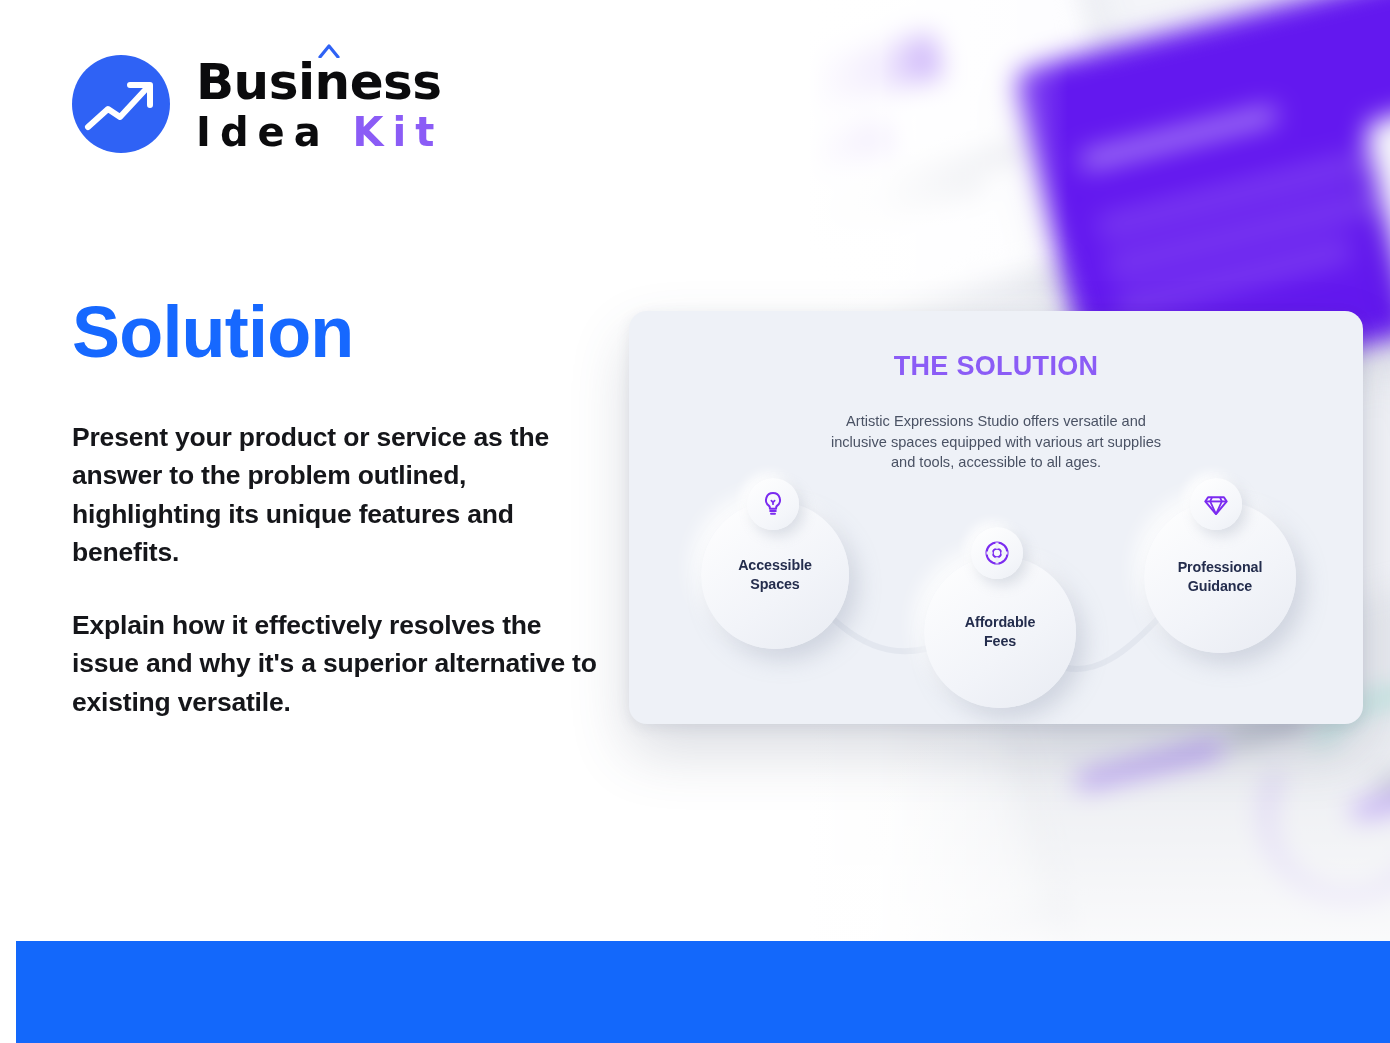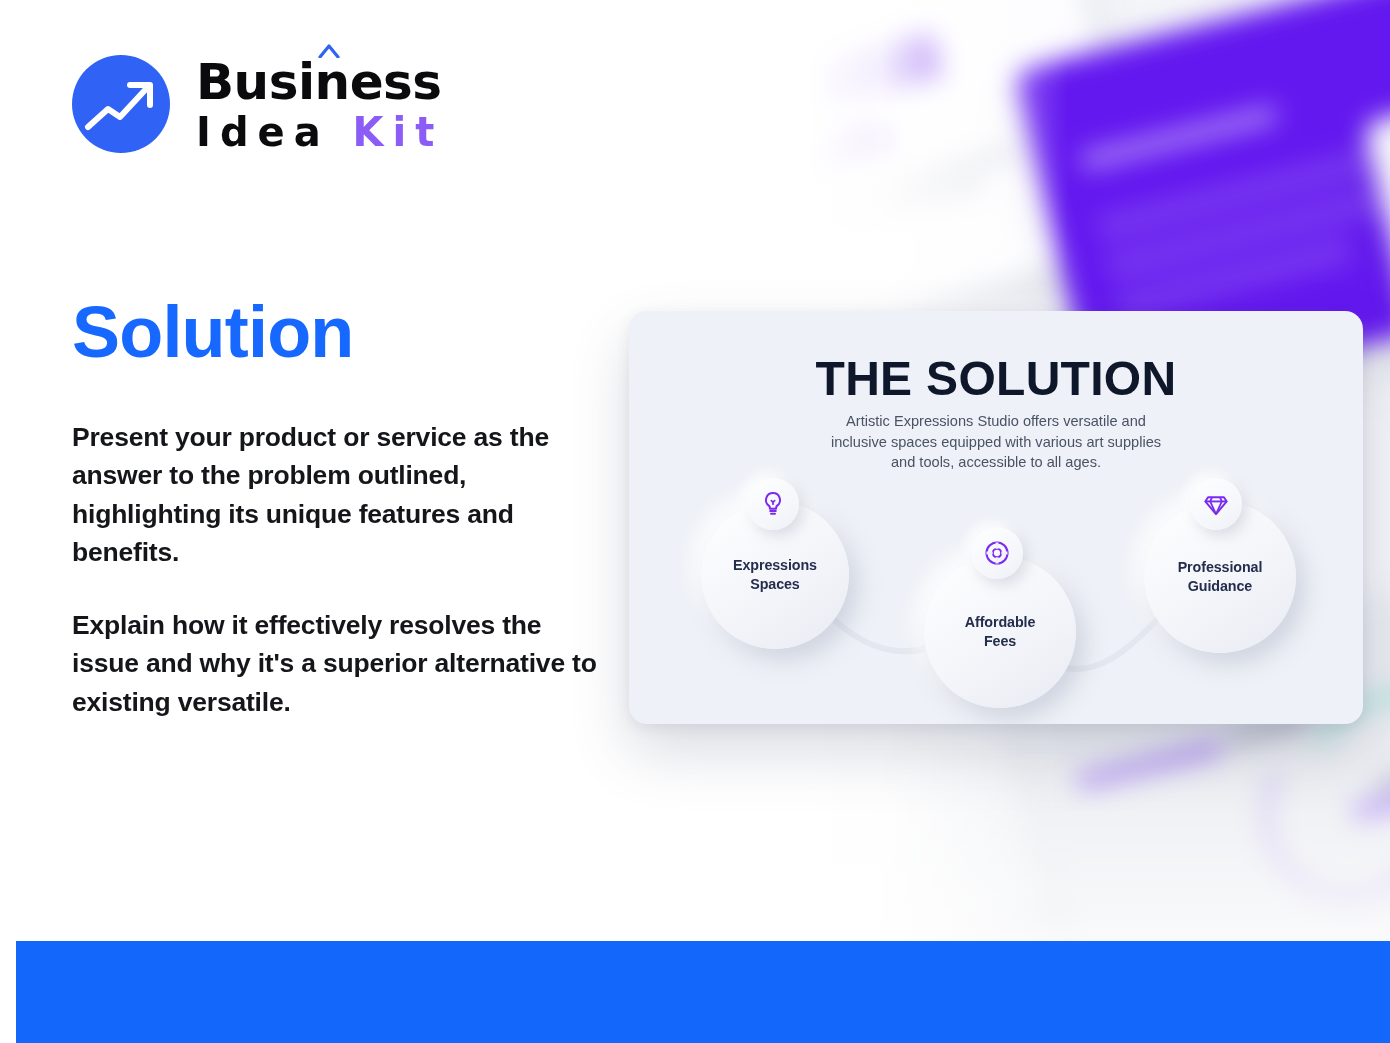--- a/index.html
+++ b/index.html
@@ -95,21 +95,21 @@
 
   
   .solution-card {
     position: absolute; left: 613px; top: 311px; width: 734px; height: 413px;
     background: #eef1f7; border-radius: 18px;
     box-shadow: 0 28px 60px rgba(70,80,110,0.20), 0 4px 14px rgba(70,80,110,0.10);
     z-index: 10; overflow: hidden;
   }
   .card-title {
     position: absolute; left: 0; right: 0; top: 40px; text-align: center;
-    font-size: 48px; font-weight: 700; color: #0f172a; letter-spacing: 0.3px;
+    font-size: 27px; font-weight: 700; color: #8b5cf6; letter-spacing: 0.3px;
   }
   .card-sub {
     position: absolute; left: 196px; width: 342px; top: 100px; text-align: center;
     font-size: 14.6px; color: #4a5264; line-height: 1.42;
   }
 
   .circles { position: absolute; left: 0; top: 0; width: 100%; height: 100%; }
 
   .connector { position: absolute; left: 0; top: 0; width: 734px; height: 413px; }
 
@@ -234,21 +234,21 @@
     <div class="card-sub">Artistic Expressions Studio offers versatile and inclusive spaces equipped with various art supplies and tools, accessible to all ages.</div>
 
     <svg class="connector" viewBox="0 0 734 413">
       <path d="M196 300 C 240 345, 280 348, 318 330" fill="none" stroke="#dfe3ec" stroke-width="6" stroke-linecap="round" opacity="0.75"></path>
       <path d="M424 352 C 462 372, 500 340, 536 300" fill="none" stroke="#dfe3ec" stroke-width="6" stroke-linecap="round" opacity="0.75"></path>
     </svg>
 
     <div class="circles">
       <div class="bubble b1">
         <div class="bubble-label">
-          <span>Expressions</span><br>
+          <span>Accessible</span><br>
           <span>Spaces</span>
         </div>
       </div>
       <div class="bubble b2">
         <div class="bubble-label">
           <span>Affordable</span><br>
           <span>Fees</span>
         </div>
       </div>
       <div class="bubble b3">

